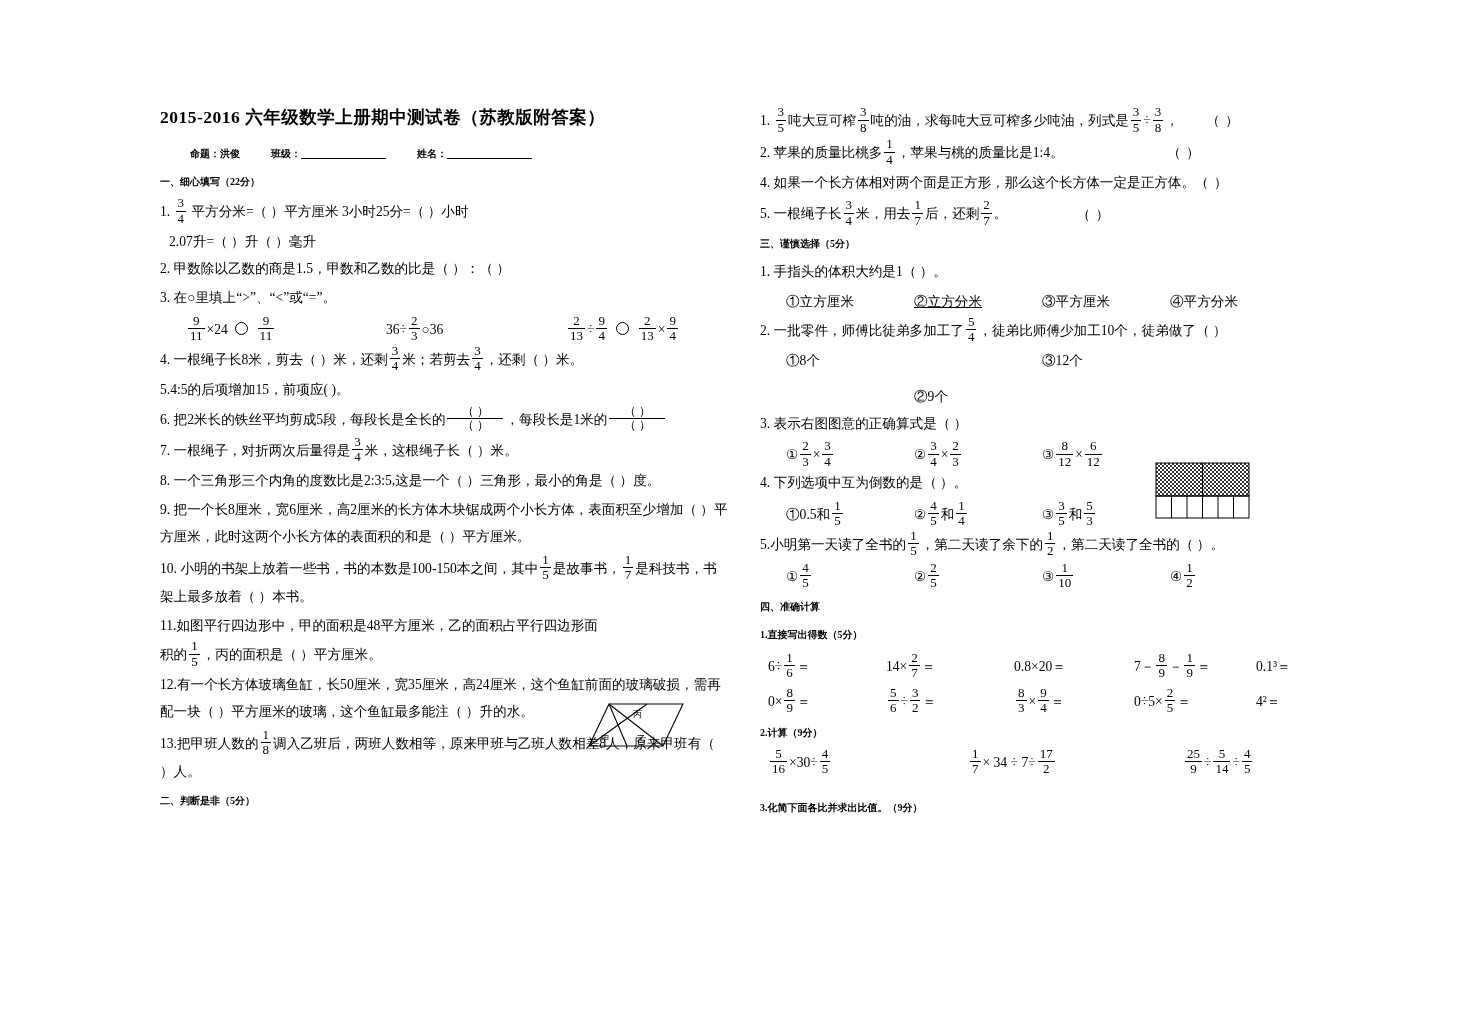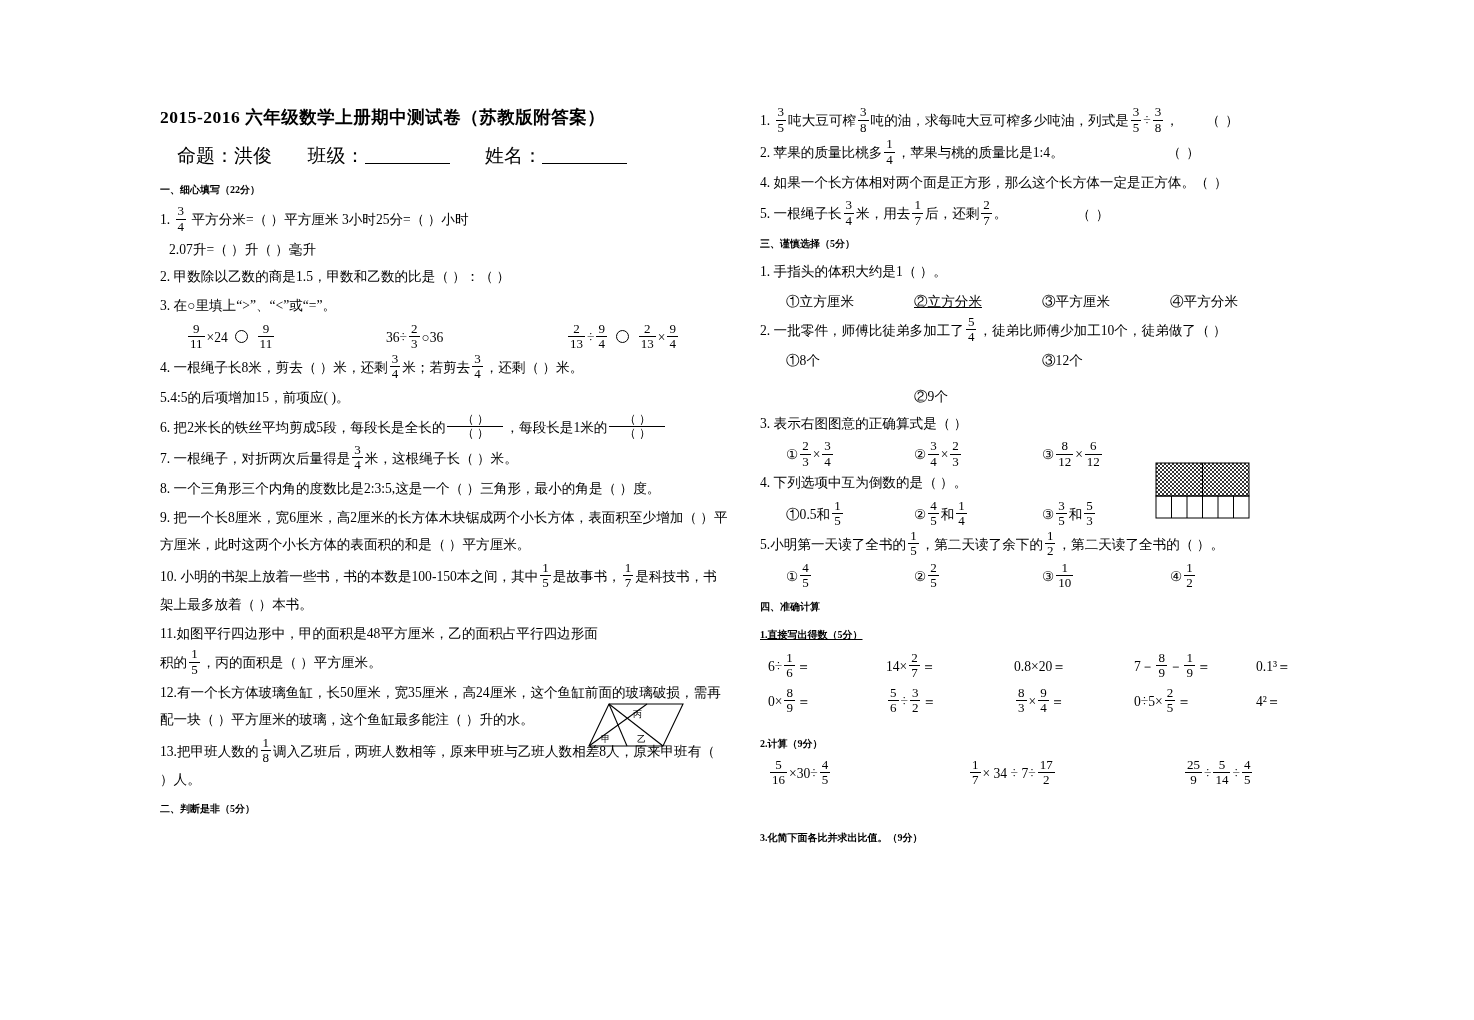--- a/index.html
+++ b/index.html
@@ -33,24 +33,25 @@
     top: 105px;
     width: 580px;
   }
   .doc-title {
     font-size: 17.5px;
     font-weight: bold;
     letter-spacing: 0.5px;
     margin-bottom: 14px;
   }
   .meta-line {
-    font-size: 19px;
-    margin-left: 17px;
+    font-size: 10px;
+    margin-left: 30px;
     margin-bottom: 14px;
     white-space: nowrap;
+    font-weight: bold;
   }
   .meta-line .gap { display:inline-block; width:26px; }
   .uline {
     display: inline-block;
     border-bottom: 1px solid #000;
     min-width: 85px;
     height: 15px;
     vertical-align: -2px;
   }
   .section-head {
@@ -275,47 +276,47 @@
       <span>5.小明第一天读了全书的</span><span class="frac big"><span class="n">1</span><span class="d">5</span></span><span>，第二天读了余下的</span><span class="frac big"><span class="n">1</span><span class="d">2</span></span><span>，第二天读了全书的（     ）。</span>
     </div>
     <div class="opt-row">
       <span style="width:128px;">①<span class="frac big"><span class="n">4</span><span class="d">5</span></span></span>
       <span style="width:128px;">②<span class="frac big"><span class="n">2</span><span class="d">5</span></span></span>
       <span style="width:128px;">③<span class="frac big"><span class="n">1</span><span class="d">10</span></span></span>
       <span>④<span class="frac big"><span class="n">1</span><span class="d">2</span></span></span>
     </div>
 
     <div class="section-head">四、准确计算</div>
-    <div class="section-head" style="margin-top:14px;text-decoration:underline;">1.直接写出得数（5分）</div>
+    <div class="section-head" style="margin-top:14px;">1.直接写出得数（5分）</div>
 
     <div class="calc-row">
       <span style="width:118px;"><span>6÷</span><span class="frac big"><span class="n">1</span><span class="d">6</span></span>＝</span>
       <span style="width:128px;"><span>14×</span><span class="frac big"><span class="n">2</span><span class="d">7</span></span>＝</span>
       <span style="width:120px;">0.8×20＝</span>
       <span style="width:122px;"><span>7－</span><span class="frac big"><span class="n">8</span><span class="d">9</span></span>－<span class="frac big"><span class="n">1</span><span class="d">9</span></span>＝</span>
       <span>0.1³＝</span>
     </div>
 
     <div class="calc-row">
       <span style="width:118px;"><span>0×</span><span class="frac big"><span class="n">8</span><span class="d">9</span></span>＝</span>
       <span style="width:128px;"><span class="frac big"><span class="n">5</span><span class="d">6</span></span><span>÷</span><span class="frac big"><span class="n">3</span><span class="d">2</span></span>＝</span>
       <span style="width:120px;"><span class="frac big"><span class="n">8</span><span class="d">3</span></span><span>×</span><span class="frac big"><span class="n">9</span><span class="d">4</span></span>＝</span>
       <span style="width:122px;"><span>0÷5×</span><span class="frac big"><span class="n">2</span><span class="d">5</span></span>＝</span>
       <span>4²＝</span>
     </div>
 
-    <div class="section-head" style="margin-top:17px;">2.计算（9分）</div>
+    <div class="section-head" style="margin-top:6px;">2.计算（9分）</div>
 
     <div class="calc-row" style="line-height:2.4;">
       <span style="width:200px;"><span class="frac big"><span class="n">5</span><span class="d">16</span></span><span>×30÷</span><span class="frac big"><span class="n">4</span><span class="d">5</span></span></span>
       <span style="width:215px;"><span class="frac big"><span class="n">1</span><span class="d">7</span></span><span>× 34 ÷ 7÷</span><span class="frac big"><span class="n">17</span><span class="d">2</span></span></span>
       <span><span class="frac big"><span class="n">25</span><span class="d">9</span></span>÷<span class="frac big"><span class="n">5</span><span class="d">14</span></span>÷<span class="frac big"><span class="n">4</span><span class="d">5</span></span></span>
     </div>
 
-    <div class="section-head" style="margin-top:40px;">3.化简下面各比并求出比值。（9分）</div>
+    <div class="section-head" style="margin-top:21px;">3.化简下面各比并求出比值。（9分）</div>
   </div>
 
   <div class="fig-grid">
     <svg width="95" height="58" viewBox="0 0 95 58">
       <defs>
         <pattern id="hatch" width="4" height="4" patternUnits="userSpaceOnUse">
           <path d="M0,4 l4,-4" stroke="#000" stroke-width="0.8"></path>
           <path d="M0,0 l4,4" stroke="#000" stroke-width="0.8"></path>
         </pattern>
       </defs>

